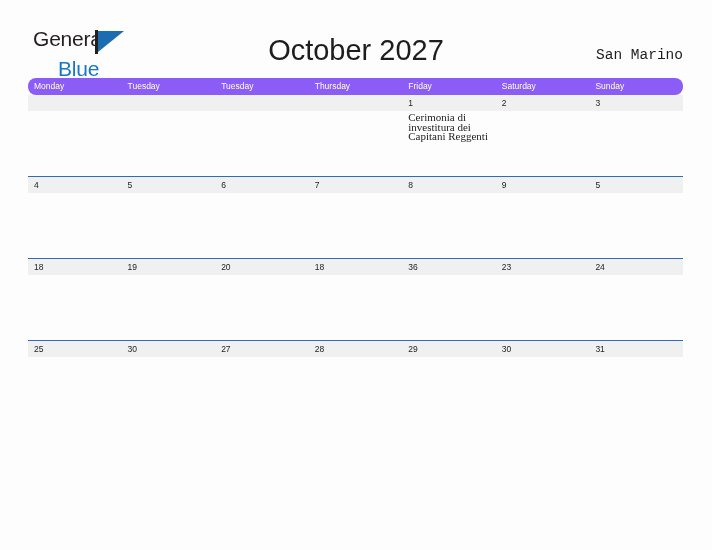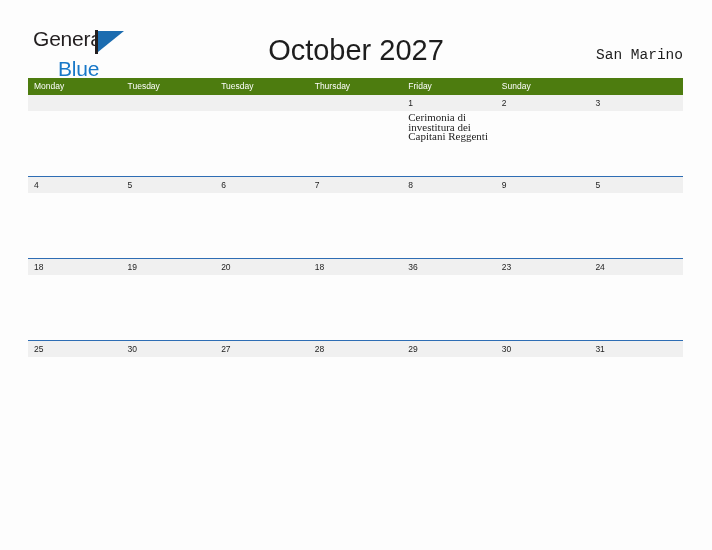--- a/index.html
+++ b/index.html
@@ -112,21 +112,22 @@
     position: absolute;
     left: 28px;
     top: 78px;
     width: 655px;
   }
 
   .dow-row {
     display: flex;
     width: 655px;
     height: 17px;
-    background: #4d7c0f;
+    background: #8b5cf6;
+    border-radius: 8px;
   }
   .dow-cell {
     flex: 0 0 93.571px;
     width: 93.571px;
     box-sizing: border-box;
     padding-left: 6px;
     font-size: 8.5px;
     color: #ffffff;
     line-height: 17px;
     font-family: "Liberation Sans", sans-serif;
@@ -204,20 +205,21 @@
   </div>
 
   <div class="calendar">
 
     <div class="dow-row">
       <div class="dow-cell">Monday</div>
       <div class="dow-cell">Tuesday</div>
       <div class="dow-cell">Tuesday</div>
       <div class="dow-cell">Thursday</div>
       <div class="dow-cell">Friday</div>
+      <div class="dow-cell">Saturday</div>
       <div class="dow-cell">Sunday</div>
     </div>
 
     <div class="week-row first">
       <div class="num-row">
         <div class="num-cell"></div>
         <div class="num-cell"></div>
         <div class="num-cell"></div>
         <div class="num-cell"></div>
         <div class="num-cell">1</div>

